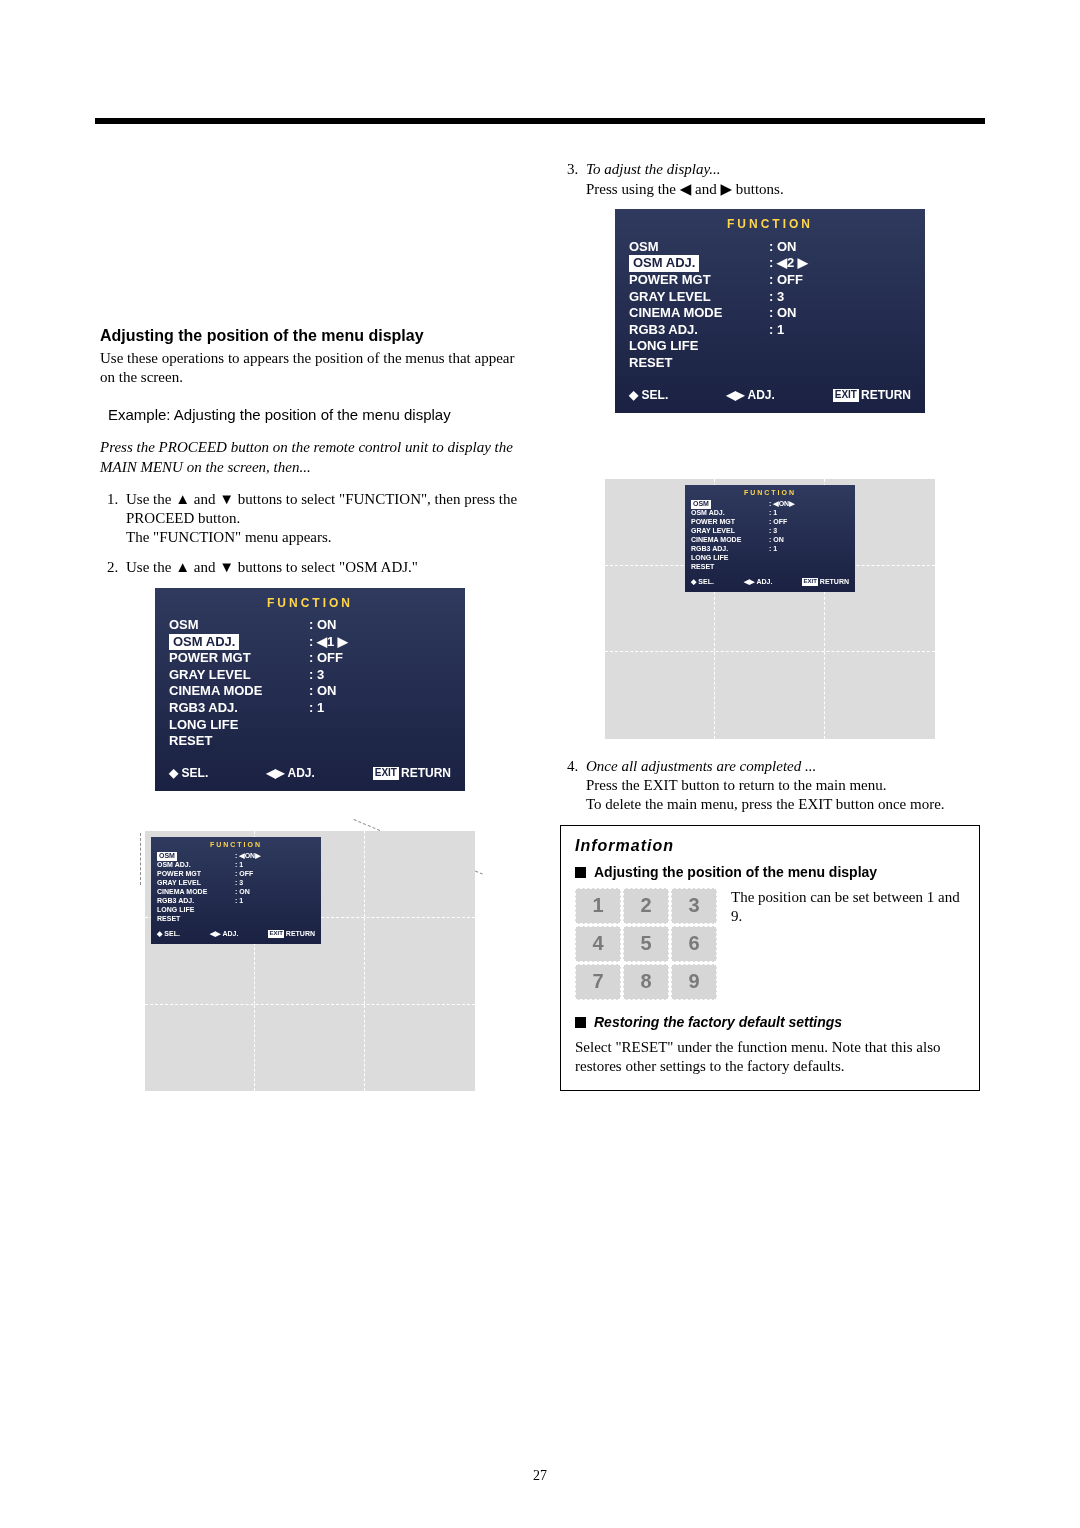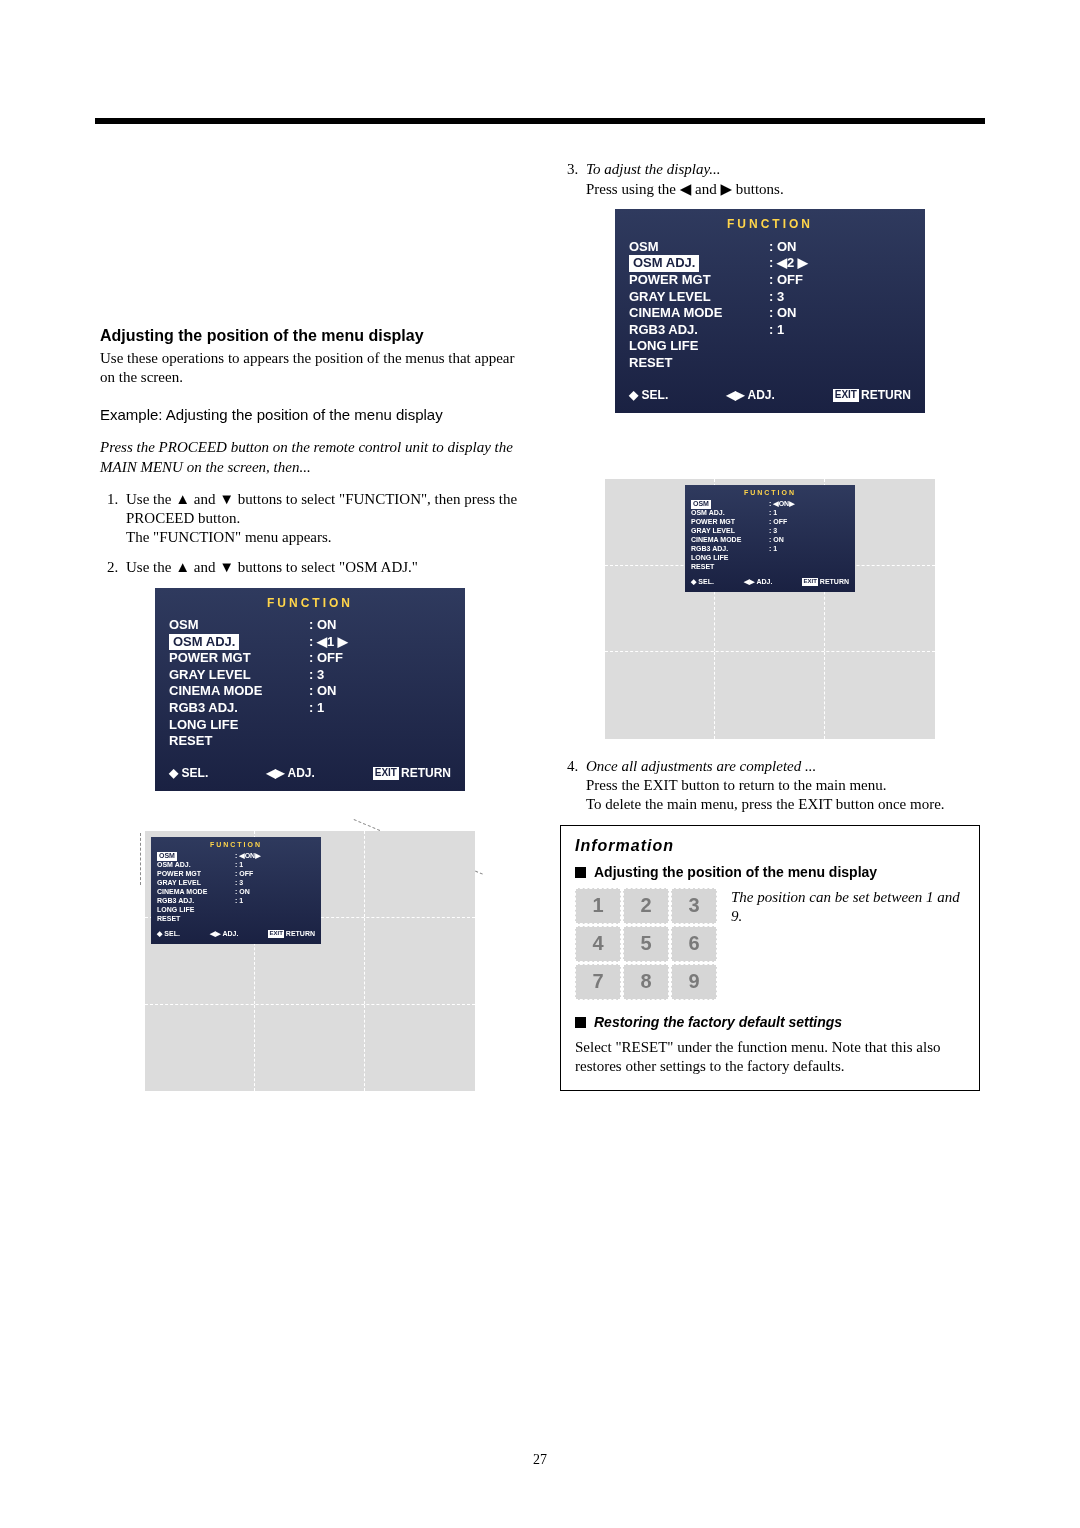--- a/index.html
+++ b/index.html
@@ -38,21 +38,21 @@
   h3.sec {
     font-family: Arial, Helvetica, sans-serif;
     font-weight: bold;
     font-size: 16px;
     margin: 20px 0 2px 0;
   }
   p { margin: 0 0 6px 0; }
   .example {
     font-family: Arial, Helvetica, sans-serif;
     font-size: 15px;
-    margin: 18px 0 14px 0;
+    margin: 18px 0 14px 8px;
   }
   .ital { font-style: italic; }
   ol.steps {
     margin: 12px 0 0 0;
     padding-left: 22px;
   }
   ol.steps li {
     margin-bottom: 10px;
     padding-left: 4px;
   }
@@ -216,25 +216,24 @@
     font-size: 20px;
     display: flex;
     align-items: center;
     justify-content: center;
     border: 1px dashed #fff;
   }
   .infotext {
     font-size: 15px;
     line-height: 1.26;
     max-width: 230px;
-    font-style: italic;
   }
   .pagenum {
     position: absolute;
-    bottom: 60px;
+    bottom: 44px;
     left: 0; right: 0;
     text-align: center;
     font-size: 14px;
   }
 </style>
 </head>
 <body>
 
 <div class="page">
   <div class="topbar"></div>

